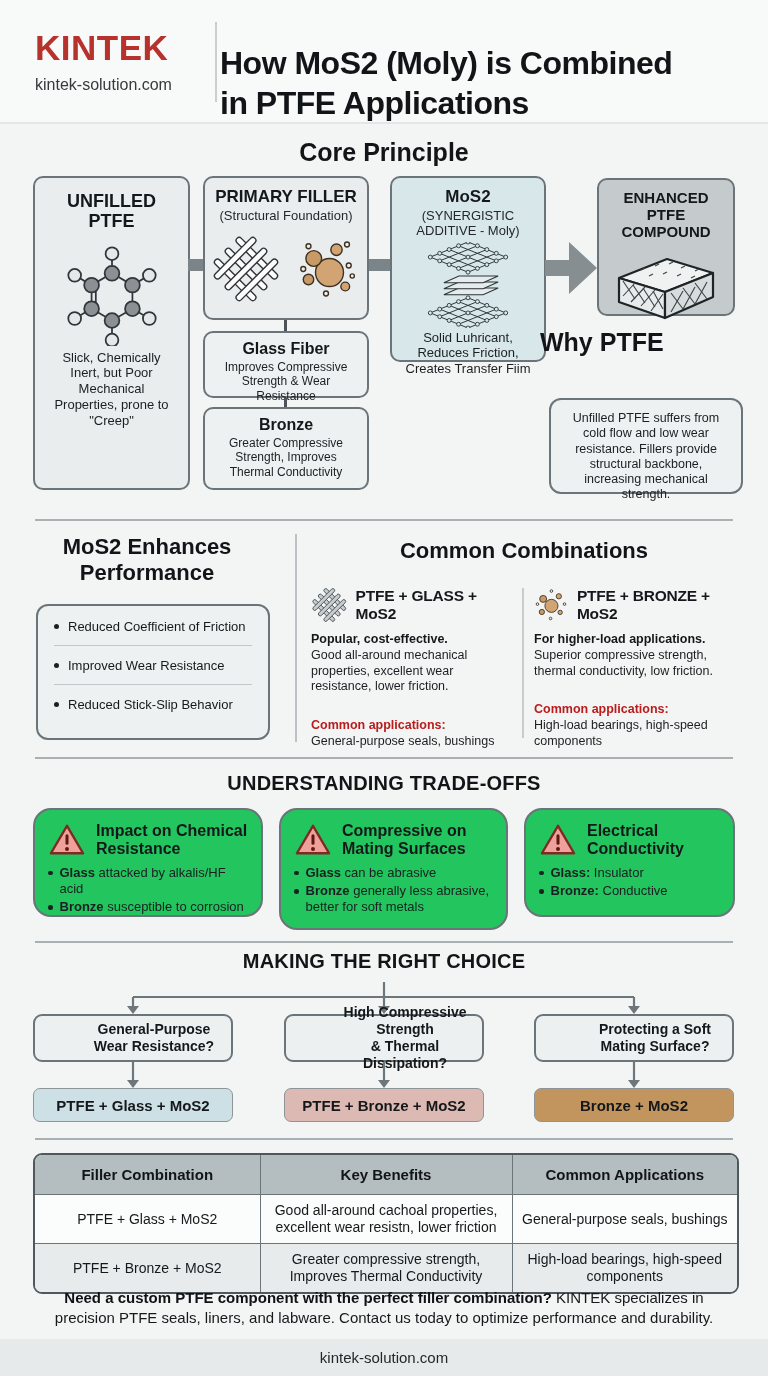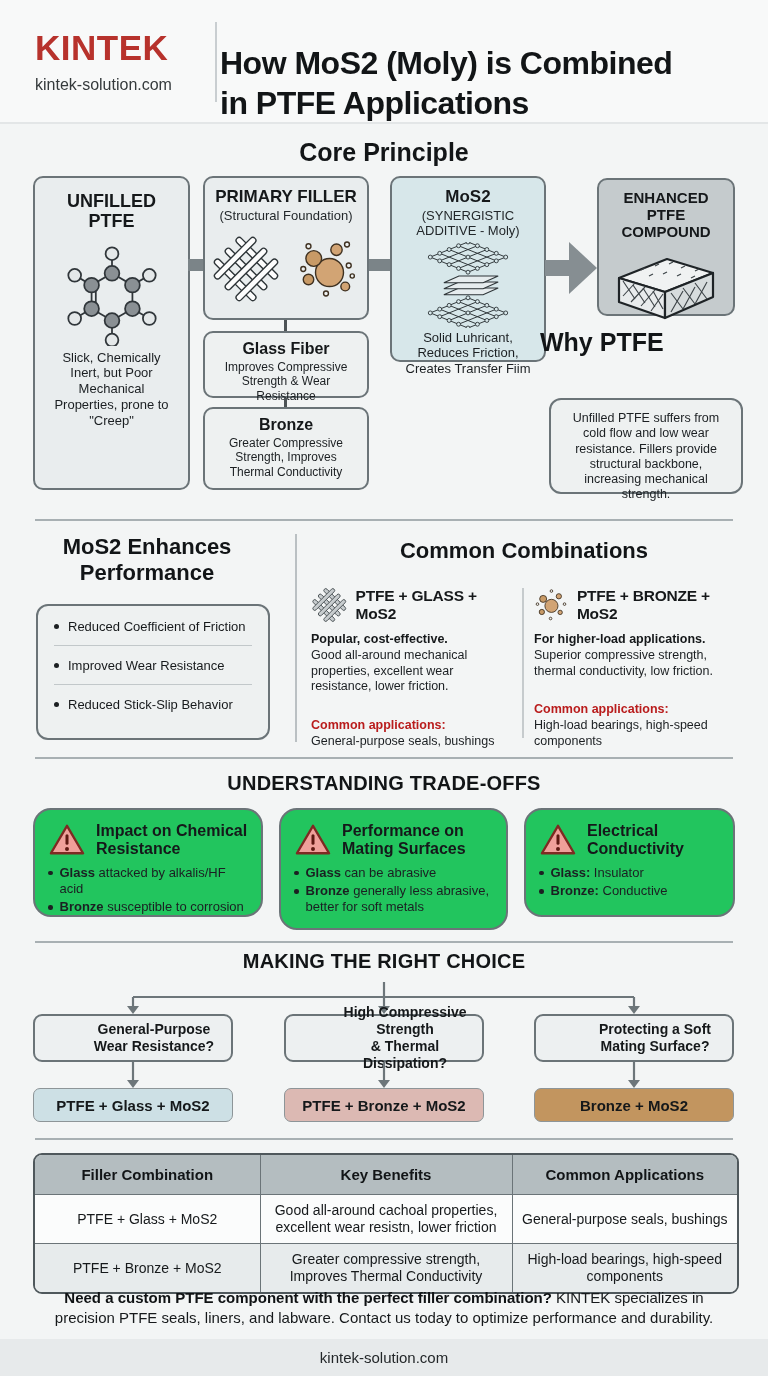--- a/index.html
+++ b/index.html
@@ -414,21 +414,21 @@
   </div>
 
   <div class="abs tocard to-b">
     <div class="to-head">
       <svg width="38" height="34" viewBox="0 0 40 36">
         <path d="M20,3 L37,32 L3,32 Z" fill="#efa09a" stroke="#7e2a22" stroke-width="2.5" stroke-linejoin="round"></path>
         <rect x="18.4" y="12" width="3.2" height="11" rx="1.6" fill="#5e1812"></rect>
         <circle cx="20" cy="27.5" r="2.1" fill="#5e1812"></circle>
       </svg>
       <div class="to-title">
-        <div>Performance on</div>
+        <div>Compressive on</div>
         <div>Mating Surfaces</div>
       </div>
     </div>
     <ul>
       <li>
           <span class="dot"></span>
           <span><span class="tlead">Glass</span><span> can be abrasive</span></span>
         </li>
       <li>
           <span class="dot"></span>

